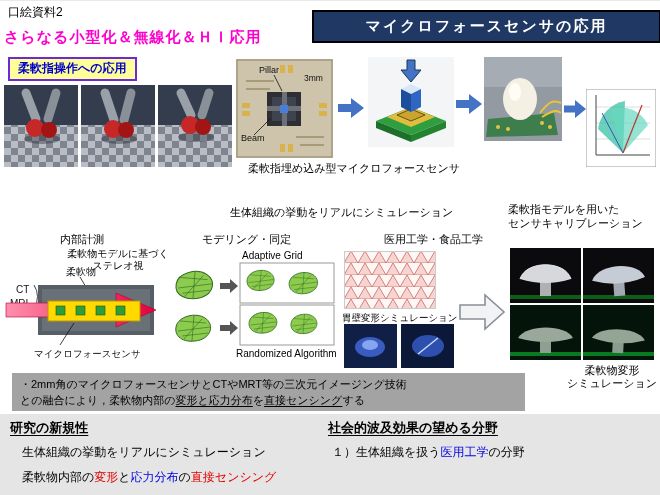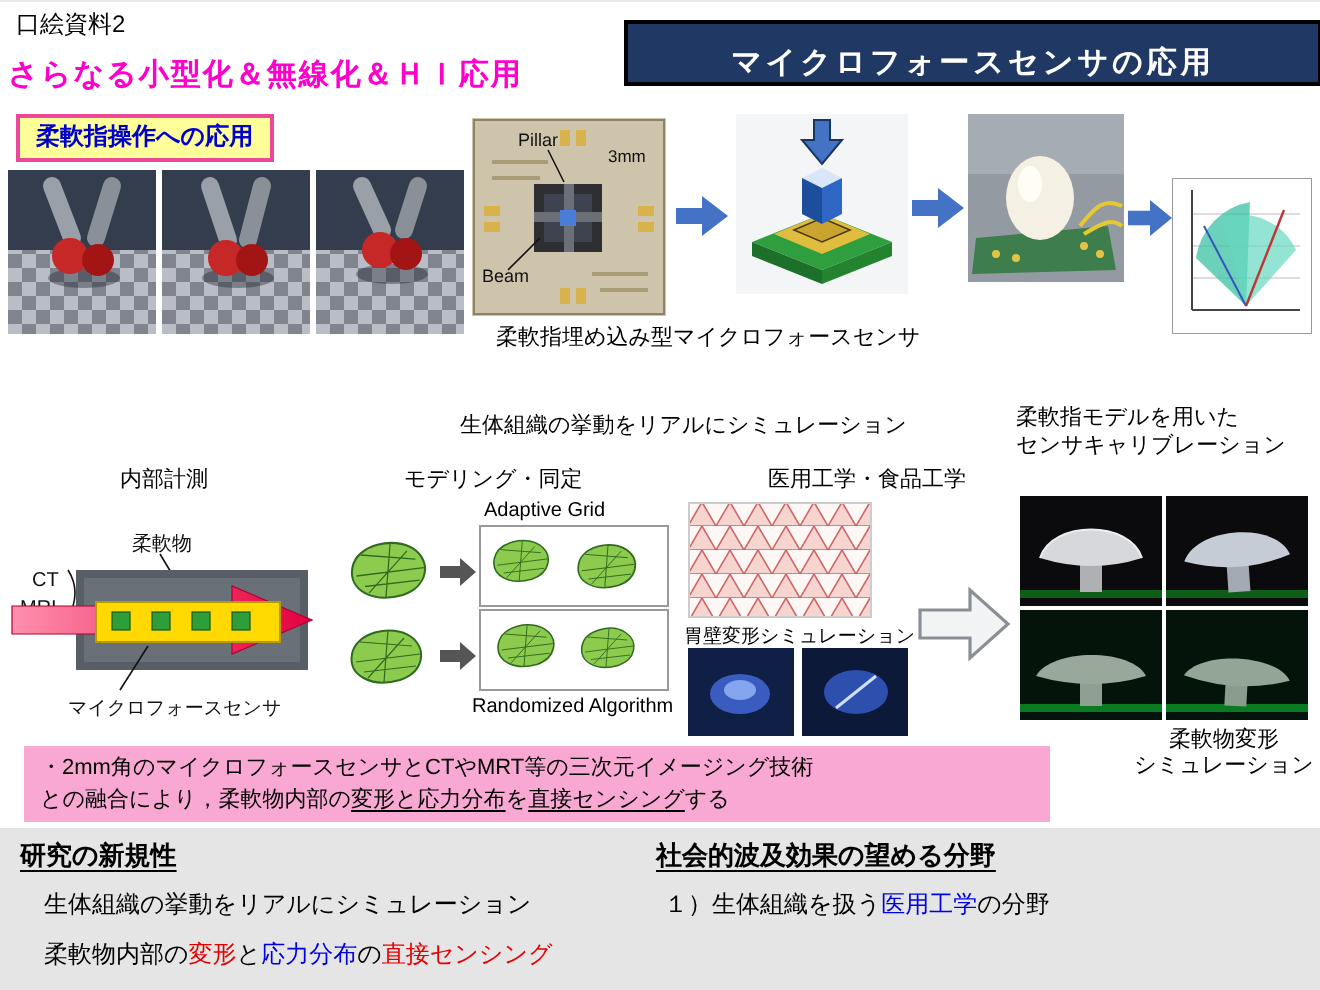--- a/index.html
+++ b/index.html
@@ -1,29 +1,29 @@
 <!DOCTYPE html>
 <html><head>
 <meta charset="utf-8">
 <style>
   html,body{margin:0;padding:0}
   body{font-family:"Liberation Sans","DejaVu Sans",sans-serif;background:#e9e9e9}
   .slide{position:relative;width:660px;height:495px;background:#fff;overflow:hidden;margin:1px auto}
   .abs{position:absolute}
   .corner{left:8px;top:3px;font-size:12px;color:#000}
-  .title-box{left:312px;top:9px;width:345px;height:29px;background:#1F3864;border:2px solid #000;color:#fff;font-weight:bold;font-size:15px;display:flex;align-items:flex-end;justify-content:center;letter-spacing:2px}
+  .title-box{left:312px;top:9px;width:345px;height:29px;background:#1F3864;border:2px solid #000;color:#fff;font-weight:bold;font-size:15px;display:flex;align-items:center;justify-content:center;letter-spacing:2px}
   .headline{left:4px;top:27px;font-size:15px;font-weight:bold;color:#FF00CC;letter-spacing:1px;white-space:nowrap}
-  .sec-box{background:#FFFF99;border:2px solid #ec4899;color:#0000CC;font-weight:bold;font-size:12px;padding:1px 8px 2px;white-space:nowrap}
+  .sec-box{background:#FFFF99;border:2px solid #6d28d9;color:#0000CC;font-weight:bold;font-size:12px;padding:1px 8px 2px;white-space:nowrap}
   .blue-arrow{background:#4472C4;clip-path:polygon(0 30%,50% 30%,50% 0,100% 50%,50% 100%,50% 70%,0 70%)}
   .caption{font-size:11px;color:#000;white-space:nowrap}
   .small{font-size:10px;color:#000;white-space:nowrap}
   .tiny{font-size:9.5px;color:#000;white-space:nowrap}
   .bullet{font-size:12px;color:#000;white-space:nowrap}
   .ul{text-decoration:underline;text-underline-offset:2px}
-  .note{left:12px;top:372px;width:497px;background:#f9a8d4;padding:3px 8px;font-size:11px;line-height:16px;color:#000}
+  .note{left:12px;top:372px;width:497px;background:#a3a3a3;padding:3px 8px;font-size:11px;line-height:16px;color:#000}
   .bottom{left:0;top:413px;width:660px;height:82px;background:#e5e5e5}
   .bhead{position:absolute;font-size:13px;font-weight:bold;text-decoration:underline;text-underline-offset:3px;color:#000;white-space:nowrap}
   .bline{position:absolute;font-size:12px;color:#000;white-space:nowrap}
   .red{color:#E60000}
   .blue{color:#0000E6}
   .simrow{left:4px;top:84px;display:flex;gap:3px}
   .mgrid{left:510px;top:247px;display:grid;grid-template-columns:71px 71px;gap:2px}
   svg{display:block}
 </style>
 </head>
@@ -172,20 +172,24 @@
 
   <div class="abs caption" style="left:508px;top:201px;line-height:14px">
     <span>柔軟指モデルを用いた</span><br>
     <span>センサキャリブレーション</span>
   </div>
 
   <div class="abs caption" style="left:60px;top:231px">内部計測</div>
   <div class="abs caption" style="left:202px;top:231px">モデリング・同定</div>
   <div class="abs caption" style="left:384px;top:231px">医用工学・食品工学</div>
 
+  <div class="abs small" style="left:58px;top:247px;width:120px;text-align:center;line-height:12px;white-space:normal">
+    <span>柔軟物モデルに基づく</span><br>
+    <span>ステレオ視</span>
+  </div>
 
   <svg class="abs" style="left:4px;top:264px" width="164" height="94" viewBox="0 0 164 94">
     <text x="62" y="10" font-size="10" fill="#111">柔軟物</text>
     <line x1="76" y1="12" x2="82" y2="22" stroke="#111" stroke-width="0.8"></line>
     <text x="12" y="28" font-size="10" fill="#111">CT</text>
     <text x="6" y="42" font-size="10" fill="#111">MRI</text>
     <path d="M30,20 Q37,31 30,44" stroke="#111" fill="none" stroke-width="0.8"></path>
     <rect x="34" y="20" width="116" height="50" fill="#585e66"></rect>
     <rect x="38" y="24" width="108" height="42" fill="#6a7078"></rect>
     <polygon points="2,38 112,38 112,28 152,45 112,62 112,52 2,52" fill="url(#redgrad)" stroke="#b00030" stroke-width="0.6"></polygon>

